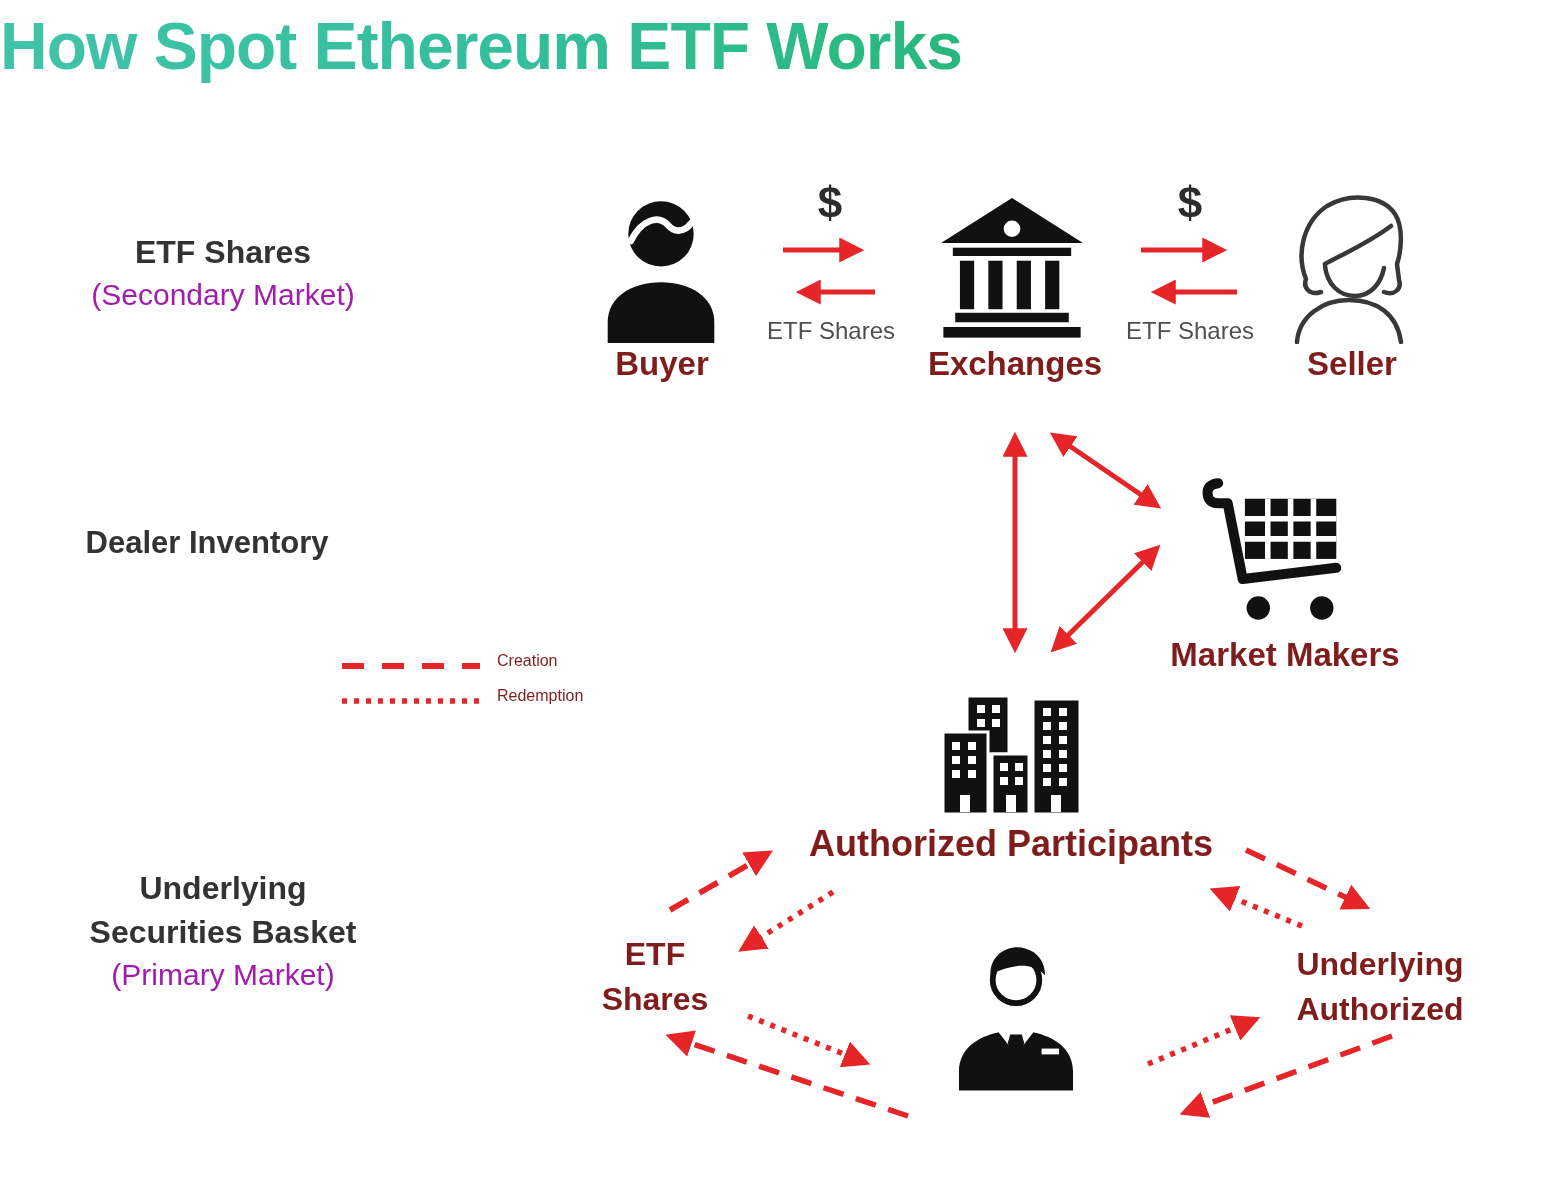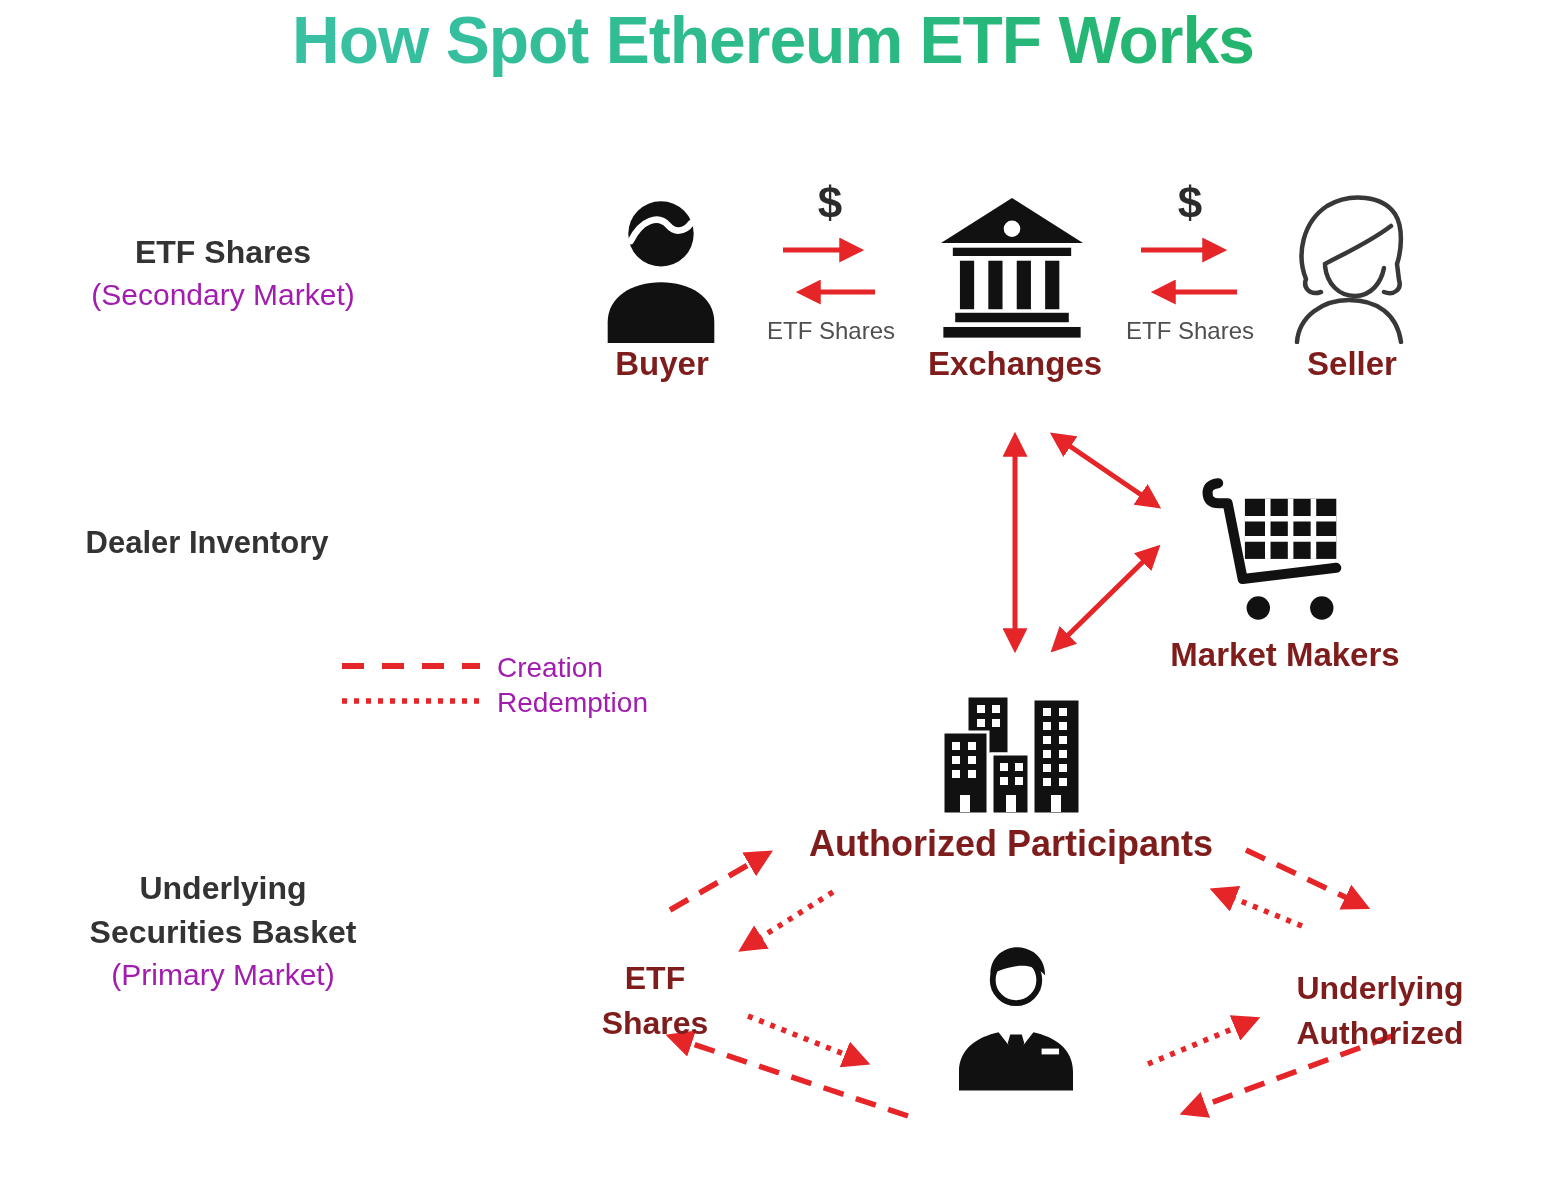--- a/index.html
+++ b/index.html
@@ -1,37 +1,37 @@
 <!DOCTYPE html>
 <html><head>
 <meta charset="utf-8">
 <style>
   html,body{margin:0;padding:0;background:#ffffff;}
   .canvas{
     position:relative;width:1546px;height:1178px;background:#ffffff;overflow:hidden;
     font-family:"Liberation Sans","DejaVu Sans",sans-serif;
   }
   .title{
-    position:absolute;top:2px;left:0;width:100%;text-align:center;
+    position:absolute;top:8px;left:0;width:100%;
     font-size:66px;font-weight:800;letter-spacing:-1px;
     background:linear-gradient(90deg,#41c3aa 0%,#35bf9e 30%,#27b77a 65%,#1eb35f 100%);
     -webkit-background-clip:text;background-clip:text;color:transparent;
   }
   .leftlabel{position:absolute;left:18px;width:410px;text-align:center;color:#333;line-height:1.38;}
   .l-bold{font-weight:700;font-size:32px;}
   .l-med{font-weight:600;font-size:31px;}
   .l-reg{font-weight:400;font-size:30px;color:#a21caf;}
   .node-label{
     position:absolute;transform:translateX(-50%);white-space:nowrap;
     font-weight:700;font-size:33px;color:#7f1d1d;
   }
-  .node-label.two-line{line-height:1.42;margin-top:24px;}
+  .node-label.two-line{line-height:1.42;}
   .dollar{position:absolute;transform:translateX(-50%);font-size:44px;font-weight:600;color:#2b2b2b;}
   .flow-label{position:absolute;transform:translateX(-50%);font-size:24px;font-weight:400;color:#4f4f4f;white-space:nowrap;}
-  .legend-label{position:absolute;font-size:28px;color:#a21caf;white-space:nowrap;}
+  .legend-label{position:absolute;font-size:16px;color:#7f1d1d;white-space:nowrap;}
   .icon{position:absolute;}
   svg.arrows{position:absolute;left:0;top:0;width:1546px;height:1178px;pointer-events:none;}
   .arrow{stroke:#e52528;fill:none;}
   .a-solid{stroke-width:5;}
   .a-dash{stroke-width:5.5;stroke-dasharray:21 13;}
   .a-dot{stroke-width:5.5;stroke-dasharray:5 7;}
   .a-legend-dash{stroke-width:6;stroke-dasharray:22 18;}
 </style>
 </head>
 <body>

